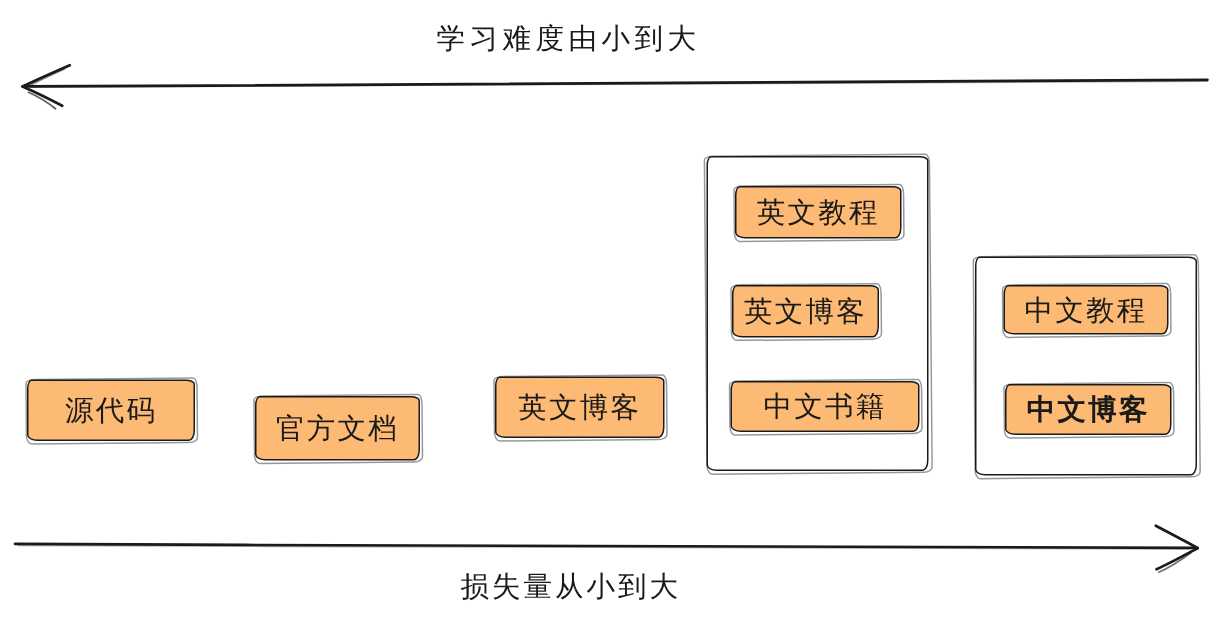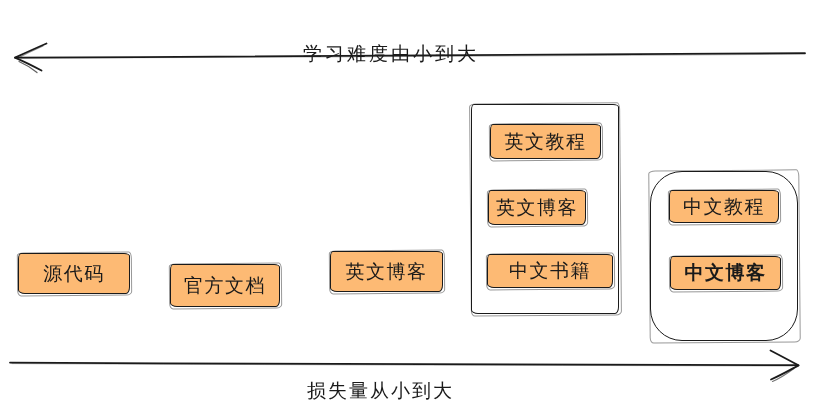--- a/index.html
+++ b/index.html
@@ -13,21 +13,21 @@
     color: #1a1a1a;
     overflow: hidden;
   }
   .axis-label {
     position: absolute;
     font-size: 19px;
     letter-spacing: 3px;
     white-space: nowrap;
     color: #1a1a1a;
   }
-  .axis-label.top { left: 303px; top: 13px; margin-top: 28px; }
+  .axis-label.top { left: 291px; top: 13px; }
   .axis-label.bottom { left: 307px; top: 356px; letter-spacing: 2px; margin-top: 22px; }
   .arrows {
     position: absolute; left: 0; top: 0;
     width: 813px; height: 414px;
     pointer-events: none;
   }
   .sketch-box {
     position: absolute;
     border: 1.7px solid #1b1b1b;
     border-radius: 3px 6px 4px 7px / 6px 3px 7px 4px;
@@ -51,21 +51,21 @@
   .box-docs      { left: 170px; top: 264px; width: 110px; height: 43px; }
   .box-enbooks   { left: 330px; top: 251px; width: 113px; height: 41px; }
 
   
   .group-1       { left: 471px; top: 104px; width: 148px; height: 210px; }
   .group-1 .sub-1 { left: 18px; top: 19px;  width: 111px; height: 35px; }
   .group-1 .sub-2 { left: 16px; top: 85px;  width: 98px; height: 35px; }
   .group-1 .sub-3 { left: 15px; top: 149px; width: 126px; height: 34px; }
 
   
-  .group-2       { left: 650px; top: 171px; width: 148px; height: 170px; border-radius: 32px; }
+  .group-2       { left: 650px; top: 171px; width: 148px; height: 146px; }
   .group-2 .sub-1 { left: 18px; top: 18px; width: 110px; height: 33px; }
   .group-2 .sub-2 { left: 19px; top: 84px; width: 111px; height: 34px; font-weight: bold; }
 </style>
 </head>
 <body>
 
 <div class="canvas">
 
   <div class="axis-label top">学习难度由小到大</div>
 

